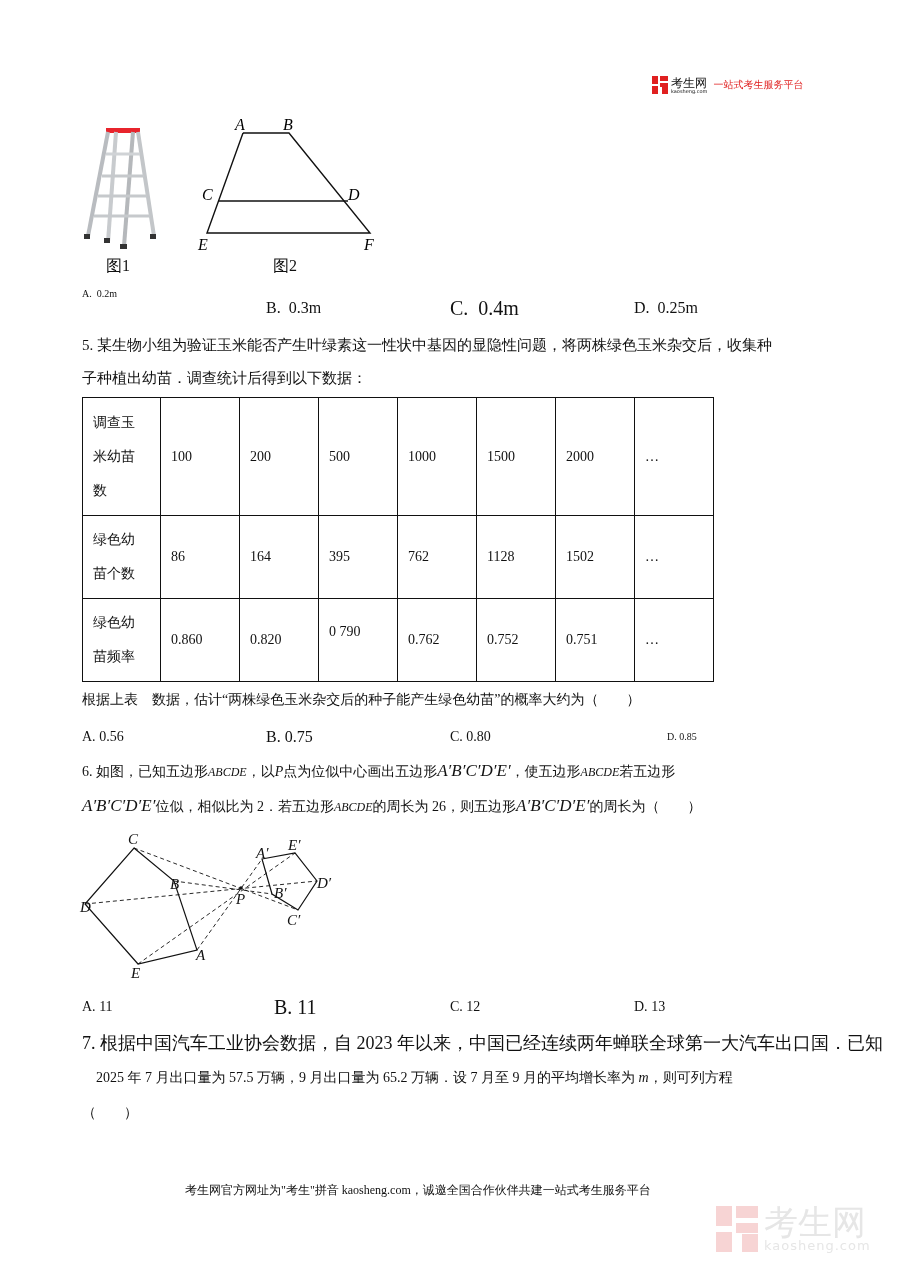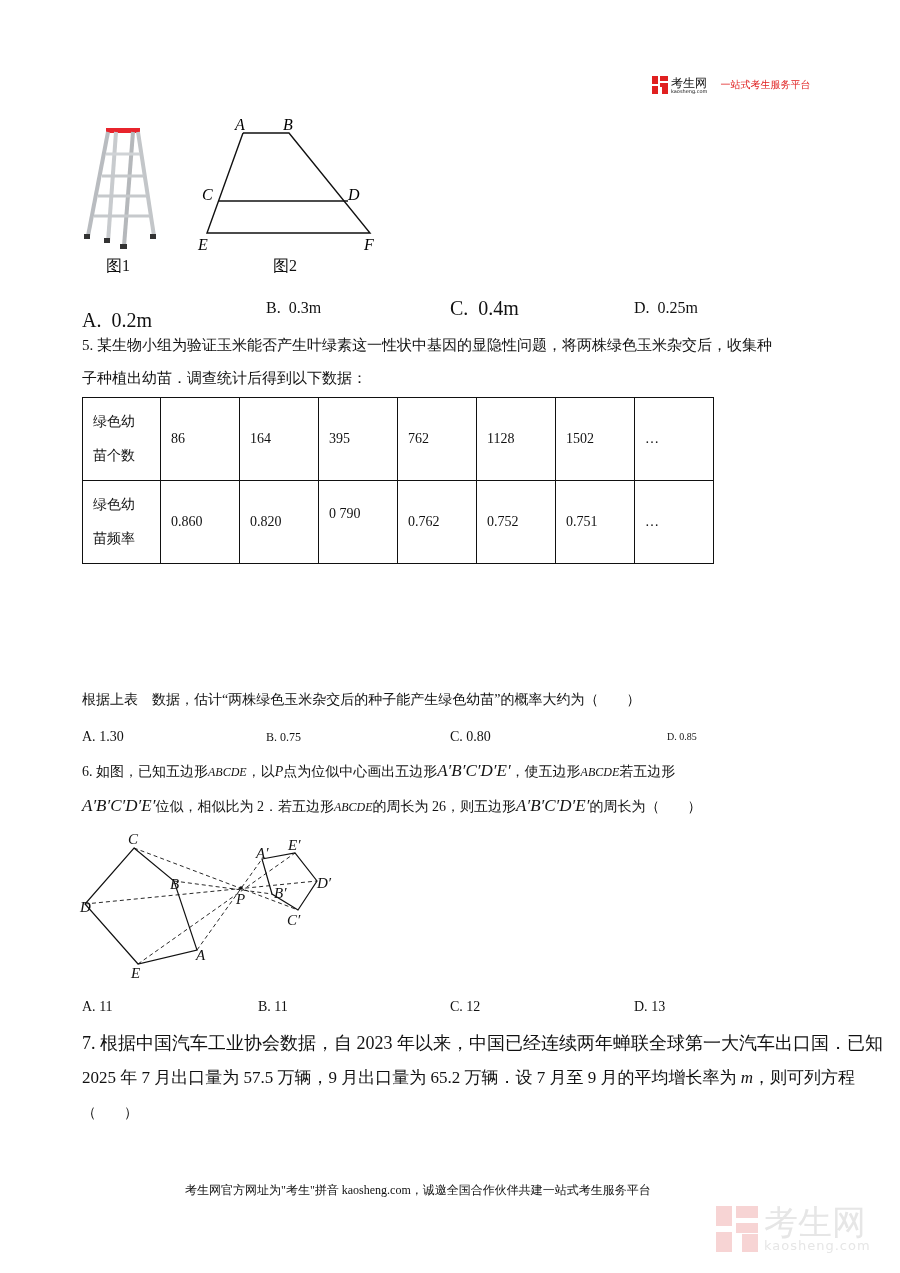--- a/index.html
+++ b/index.html
@@ -8,21 +8,21 @@
   .abs { position:absolute; }
   .txt { font-size:15px; line-height:20px; white-space:nowrap; }
   .i { font-style:italic;margin-top:9px; }
   
   .logo { left:652px; top:74px; height:22px; display:flex; align-items:center; }
   .logo-mark { width:16px; height:18px; position:relative; margin-right:3px; }
   .logo-mark span { position:absolute; background:#e02020; }
   .logo-name { display:flex; flex-direction:column; line-height:1; }
   .logo-cn { font-family:"DejaVu Sans",sans-serif; font-size:12px; color:#111; letter-spacing:0px; }
   .logo-en { font-family:"DejaVu Sans",sans-serif; font-size:5px; color:#111; }
-  .logo-slogan { font-family:"DejaVu Sans",sans-serif; font-size:10px; color:#e02020; margin-left:13px; }
+  .logo-slogan { font-family:"DejaVu Sans",sans-serif; font-size:10px; color:#e02020; margin-left:6px; }
   
   table.dt { position:absolute; left:82px; top:397px; border-collapse:collapse; }
   table.dt td { border:1px solid #111; font-size:14px; vertical-align:middle; padding:0 0 0 10px;
                 font-family:"Liberation Serif","DejaVu Serif",serif; }
   table.dt td.hd { width:67px; line-height:34px; }
   table.dt td.c { width:68px; }
   table.dt tr.r1 td { height:117px; }
   table.dt tr.r2 td { height:82px; }
   table.dt tr.r3 td { height:82px; }
   .raise { position:relative; top:-8px; }
@@ -75,30 +75,40 @@
   <line x1="28" y1="89" x2="158" y2="89" stroke="#111" stroke-width="1.4"></line>
   <text x="45" y="18" font-size="16" font-style="italic">A</text>
   <text x="93" y="18" font-size="16" font-style="italic">B</text>
   <text x="12" y="88" font-size="16" font-style="italic">C</text>
   <text x="158" y="88" font-size="16" font-style="italic">D</text>
   <text x="8" y="138" font-size="16" font-style="italic">E</text>
   <text x="174" y="138" font-size="16" font-style="italic">F</text>
 </svg>
 <div class="abs txt" style="left:273px;top:256px;font-size:16px">图2</div>
 
-<div class="abs txt" style="left:82px;top:310px;font-size:20px"><span>A.</span>&nbsp;&nbsp;<span>0.2m</span></div>
+<div class="abs txt" style="left:82px;top:284px;font-size:10px"><span>A.</span>&nbsp;&nbsp;<span>0.2m</span></div>
 <div class="abs txt" style="left:266px;top:298px;font-size:16px"><span>B.</span>&nbsp;&nbsp;<span>0.3m</span></div>
 <div class="abs txt" style="left:450px;top:298px;font-size:20px"><span>C.</span>&nbsp;&nbsp;<span>0.4m</span></div>
 <div class="abs txt" style="left:634px;top:298px;font-size:16px"><span>D.</span>&nbsp;&nbsp;<span>0.25m</span></div>
 
 <div class="abs txt" style="left:82px;top:335px">5. 某生物小组为验证玉米能否产生叶绿素这一性状中基因的显隐性问题，将两株绿色玉米杂交后，收集种</div>
 <div class="abs txt" style="left:82px;top:368px">子种植出幼苗．调查统计后得到以下数据：</div>
 
 <table class="dt">
   <tbody>
+      <tr class="r1">
+    <td class="hd"><span>调查玉</span><br><span>米幼苗</span><br><span>数</span></td>
+    <td class="c">100</td>
+    <td class="c">200</td>
+    <td class="c">500</td>
+    <td class="c">1000</td>
+    <td class="c">1500</td>
+    <td class="c">2000</td>
+    <td class="c">…</td>
+  </tr>
   <tr class="r2">
     <td class="hd"><span>绿色幼</span><br><span>苗个数</span></td>
     <td class="c">86</td>
     <td class="c">164</td>
     <td class="c">395</td>
     <td class="c">762</td>
     <td class="c">1128</td>
     <td class="c">1502</td>
     <td class="c">…</td>
   </tr>
@@ -109,22 +119,22 @@
     <td class="c"><span class="raise">0 790</span></td>
     <td class="c">0.762</td>
     <td class="c">0.752</td>
     <td class="c">0.751</td>
     <td class="c">…</td>
   </tr>
 </tbody>
   </table>
 
 <div class="abs txt" style="left:82px;top:690px;font-size:14px">根据上表　数据，估计“两株绿色玉米杂交后的种子能产生绿色幼苗”的概率大约为（　　）</div>
-<div class="abs txt" style="left:82px;top:727px;font-size:14px"><span>A.</span> <span>1.30</span></div>
-<div class="abs txt" style="left:266px;top:727px;font-size:12px"><span>B.</span> <span>0.75</span></div>
+<div class="abs txt" style="left:82px;top:727px;font-size:14px"><span>A.</span> <span>0.56</span></div>
+<div class="abs txt" style="left:266px;top:727px;font-size:16px"><span>B.</span> <span>0.75</span></div>
 <div class="abs txt" style="left:450px;top:727px;font-size:14px"><span>C.</span> <span>0.80</span></div>
 <div class="abs txt" style="left:667px;top:727px;font-size:10px"><span>D.</span> <span>0.85</span></div>
 
 <div class="abs txt" style="left:82px;top:761px;font-size:14px">
   <span>6. 如图，已知五边形</span><span class="i" style="font-size:12px">ABCDE</span><span>，以</span><span class="i">P</span><span>点为位似中心画出五边形</span><span class="i" style="font-size:17px">A′B′C′D′E′</span><span>，使五边形</span><span class="i" style="font-size:12px">ABCDE</span><span>若五边形</span>
 </div>
 <div class="abs txt" style="left:82px;top:796px;font-size:14px">
   <span class="i" style="font-size:17px">A′B′C′D′E′</span><span>位似，相似比为 2．若五边形</span><span class="i" style="font-size:12px">ABCDE</span><span>的周长为 26，则五边形</span><span class="i" style="font-size:17px">A′B′C′D′E′</span><span>的周长为（　　）</span>
 </div>
 
@@ -150,26 +160,26 @@
     <text x="160" y="78">P</text>
     <text x="180" y="32">A′</text>
     <text x="212" y="24">E′</text>
     <text x="241" y="62">D′</text>
     <text x="198" y="72">B′</text>
     <text x="211" y="99">C′</text>
   </g>
 </svg>
 
 <div class="abs txt" style="left:82px;top:997px;font-size:14px"><span>A.</span> <span>11</span></div>
-<div class="abs txt" style="left:258px;top:997px;font-size:14px"><span>B.</span> <span>11</span></div>
+<div class="abs txt" style="left:274px;top:997px;font-size:20px"><span>B.</span> <span>11</span></div>
 <div class="abs txt" style="left:450px;top:997px;font-size:14px"><span>C.</span> <span>12</span></div>
 <div class="abs txt" style="left:634px;top:997px;font-size:14px"><span>D.</span> <span>13</span></div>
 
 <div class="abs txt" style="left:82px;top:1033px;font-size:18px">7. 根据中国汽车工业协会数据，自 2023 年以来，中国已经连续两年蝉联全球第一大汽车出口国．已知</div>
-<div class="abs txt" style="left:82px;top:1068px;font-size:17px"><span>2025 年 7 月出口量为 57.5 万辆，9 月出口量为 65.2 万辆．设 7 月至 9 月的平均增长率为</span> <span class="i">m</span><span>，则可列方程</span></div>
+<div class="abs txt" style="left:96px;top:1068px;font-size:14px"><span>2025 年 7 月出口量为 57.5 万辆，9 月出口量为 65.2 万辆．设 7 月至 9 月的平均增长率为</span> <span class="i">m</span><span>，则可列方程</span></div>
 <div class="abs txt" style="left:82px;top:1103px;font-size:14px">（　　）</div>
 
 <div class="abs txt footer">考生网官方网址为"考生"拼音 kaosheng.com，诚邀全国合作伙伴共建一站式考生服务平台</div>
 
 <div class="abs wm">
   <div class="wm-mark">
     <span style="left:0;top:0;width:16px;height:20px"></span>
     <span style="left:0;top:26px;width:16px;height:20px"></span>
     <span style="left:20px;top:0;width:22px;height:12px"></span>
     <span style="left:20px;top:17px;width:22px;height:10px"></span>

